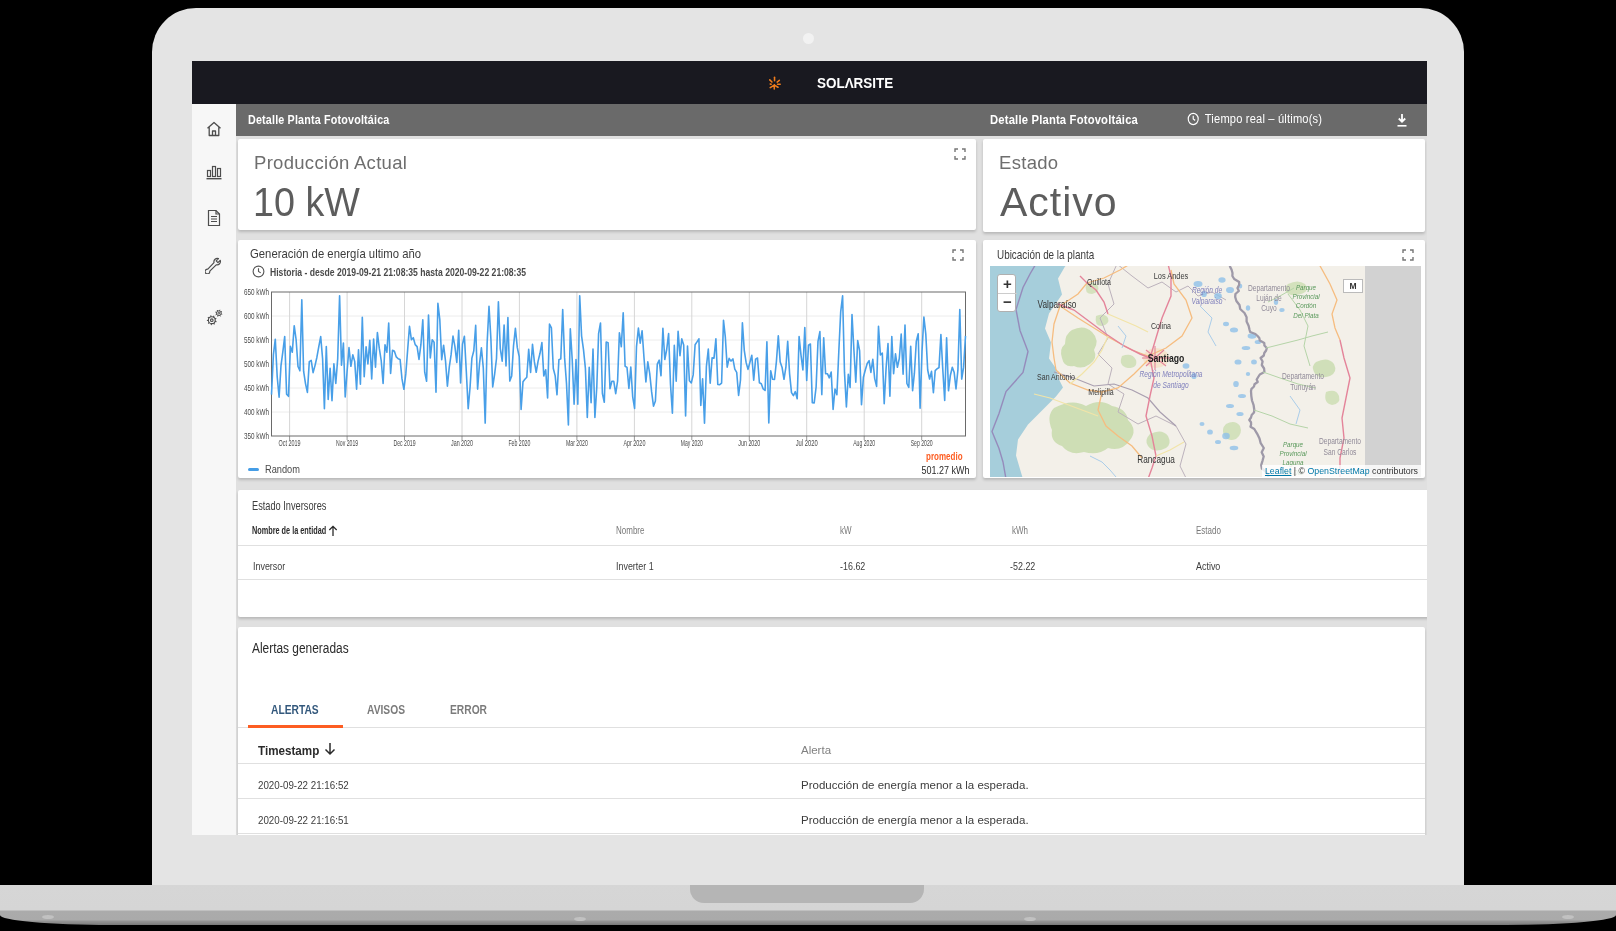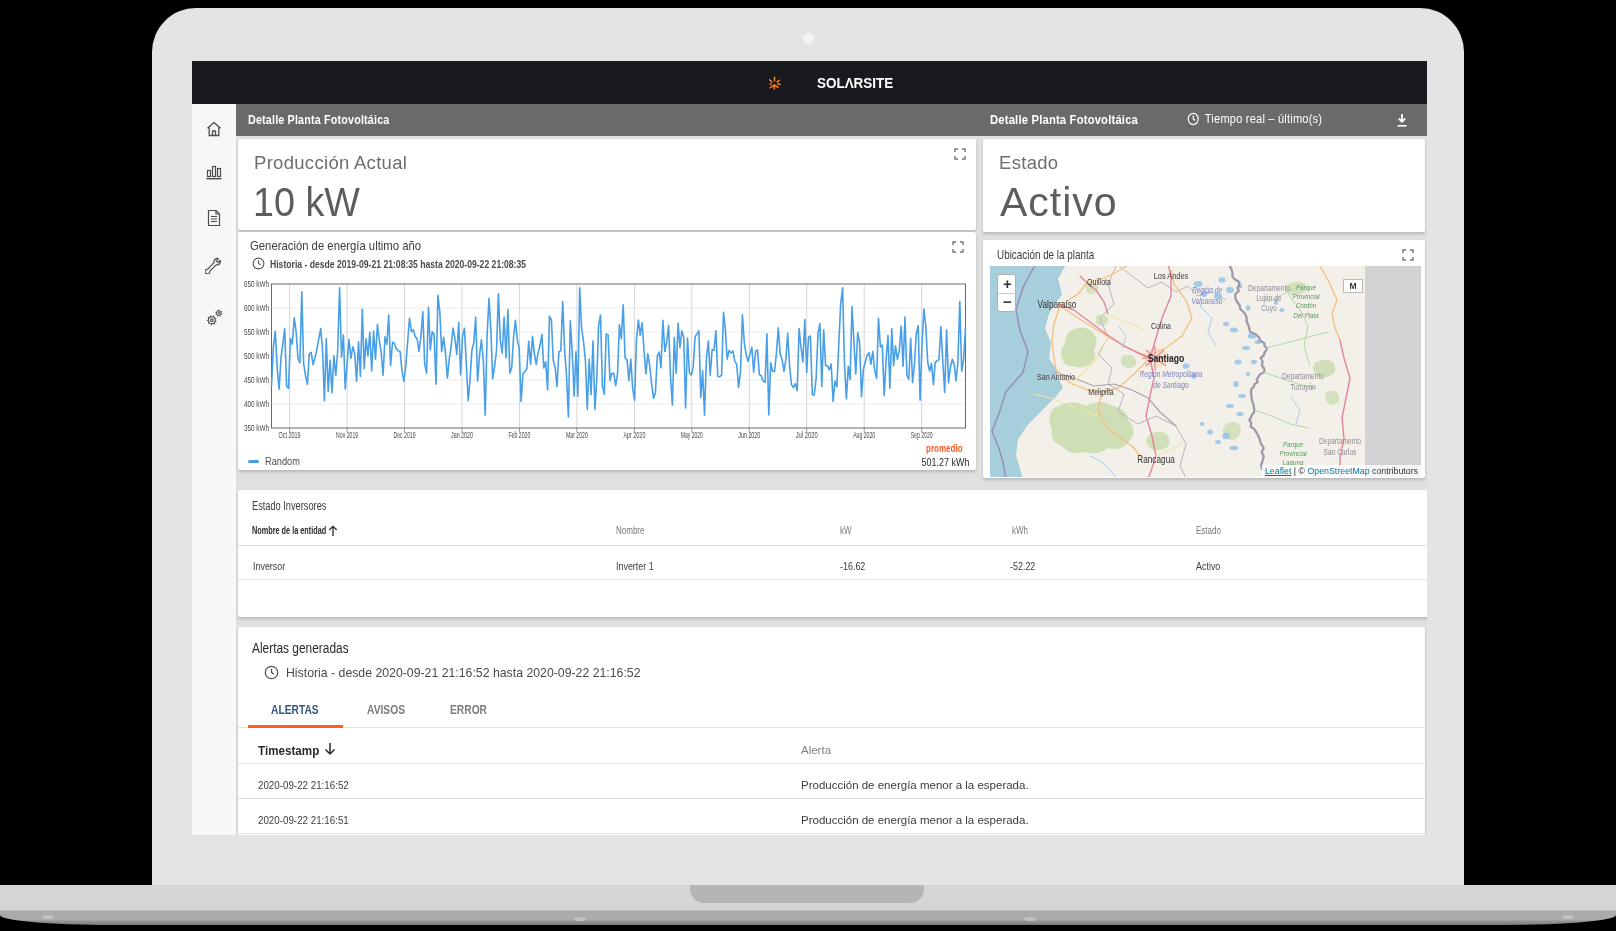--- a/index.html
+++ b/index.html
@@ -14,21 +14,21 @@
   #sidebar { position:absolute; left:0; top:43px; width:44px; height:731px; background:#f7f7f7; }
   .sic { position:absolute; left:13px; }
   #toolbar { position:absolute; left:44px; top:43px; width:1191px; height:32px; background:#6a6a6a; color:#fff; }
   #toolbar .tl { position:absolute; left:12px; top:9px; font-size:12.5px; font-weight:bold; letter-spacing:.2px; transform:scaleX(.86); transform-origin:0 50%; }
   #toolbar .tr1 { position:absolute; left:754px; top:9px; font-size:12.5px; font-weight:bold; letter-spacing:.2px; transform:scaleX(.9); transform-origin:0 50%; }
   #toolbar .tr2 { position:absolute; left:951px; top:8px; font-size:12.5px; font-weight:normal; letter-spacing:.2px; }
   #content { position:absolute; left:44px; top:75px; width:1191px; height:699px; background:#e0e0e0; }
   .card { position:absolute; background:#fff; border-radius:2px; box-shadow:0 2px 3px rgba(0,0,0,.18); }
   #c1 { left:2px; top:3px; width:738px; height:91px; }
   #c2 { left:747px; top:3px; width:442px; height:93px; }
-  #c3 { left:2px; top:96px; width:738px; height:238px; }
+  #c3 { left:2px; top:104px; width:738px; height:238px; }
   #c4 { left:747px; top:104px; width:442px; height:238px;padding-left:44px; }
   #c5 { left:2px; top:354px; width:1285px; height:127px; }
   #c6 { left:2px; top:491px; width:1187px; height:250px; }
   .big-label { color:#6e6e6e; font-size:18.5px; letter-spacing:.3px; }
   .big-value { color:#5d5d5d; font-size:41px; }
   .ctitle { color:#3c3c3c; font-size:13px; }
   .fsic { position:absolute; }
   .hist { display:flex; align-items:center; color:#4a4a4a; font-size:11.5px; }
   .hairline { position:absolute; left:0; width:100%; height:1px; background:#e0e0e0; }
   #base { position:absolute; left:0; top:885px; width:1616px; height:40px;
@@ -332,27 +332,20 @@
           <div class="hairline" style="top:55px;"></div>
           <div style="position:absolute;left:15px;top:70px;font-size:10.5px;color:#3c3c3c;transform:scaleX(.85);transform-origin:0 50%;">Inversor</div>
           <div style="position:absolute;left:378px;top:70px;font-size:10.5px;color:#3c3c3c;transform:scaleX(.85);transform-origin:0 50%;">Inverter 1</div>
           <div style="position:absolute;left:602px;top:70px;font-size:10.5px;color:#3c3c3c;transform:scaleX(.85);transform-origin:0 50%;">-16.62</div>
           <div style="position:absolute;left:772px;top:70px;font-size:10.5px;color:#3c3c3c;transform:scaleX(.85);transform-origin:0 50%;">-52.22</div>
           <div style="position:absolute;left:958px;top:70px;font-size:10.5px;color:#3c3c3c;transform:scaleX(.85);transform-origin:0 50%;">Activo</div>
           <div class="hairline" style="top:89px;"></div>
         </div>
         <div class="card" id="c6">
           <div style="position:absolute;left:14px;top:13px;font-size:14px;color:#2a2a2a;transform:scaleX(.85);transform-origin:0 50%;">Alertas generadas</div>
-          <div class="hist" style="position:absolute;left:26px;top:38px;font-size:13.5px;">
-            <svg width="15" height="15" viewBox="0 0 14 14" style="margin-right:7px">
-                <circle cx="7" cy="7" r="5.8" fill="none" stroke="#555" stroke-width="1.2"></circle>
-                <path d="M7 3.6 L7 7 L9.4 8.5" fill="none" stroke="#555" stroke-width="1.2"></path>
-              </svg>
-            <span style="display:inline-block;transform:scaleX(.91);transform-origin:0 50%;white-space:nowrap;">Historia - desde 2020-09-21 21:16:52 hasta 2020-09-22 21:16:52</span>
-          </div>
           <div style="position:absolute;left:33px;top:76px;font-size:12.5px;font-weight:bold;color:#33587c;transform:scaleX(.82);transform-origin:0 50%;">ALERTAS</div>
           <div style="position:absolute;left:129px;top:76px;font-size:12.5px;font-weight:bold;color:#7b7b7b;transform:scaleX(.82);transform-origin:0 50%;">AVISOS</div>
           <div style="position:absolute;left:212px;top:76px;font-size:12.5px;font-weight:bold;color:#7b7b7b;transform:scaleX(.82);transform-origin:0 50%;">ERROR</div>
           <div class="hairline" style="top:100px;"></div>
           <div style="position:absolute;left:10px;top:98px;width:95px;height:3px;background:#fd5d22;"></div>
           <div style="position:absolute;left:20px;top:117px;font-size:12px;font-weight:bold;color:#2a2a2a;transform:scaleX(.97);transform-origin:0 50%;">Timestamp</div>
           <svg style="position:absolute;left:84px;top:114px" width="16" height="16" viewBox="0 0 16 16">
               <path d="M8 2 L8 13 M3.5 8.5 L8 13 L12.5 8.5" stroke="#2a2a2a" stroke-width="1.5" fill="none"></path>
             </svg>
           <div style="position:absolute;left:563px;top:117px;font-size:11.5px;color:#808080;">Alerta</div>

